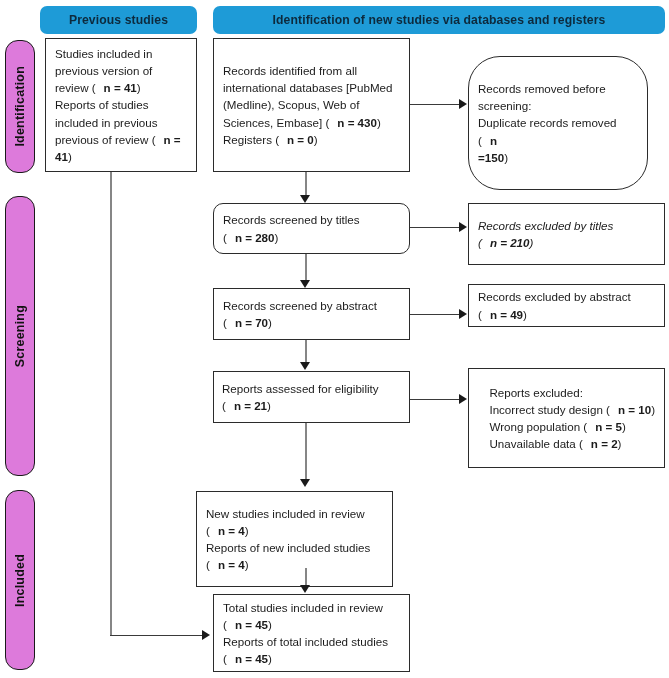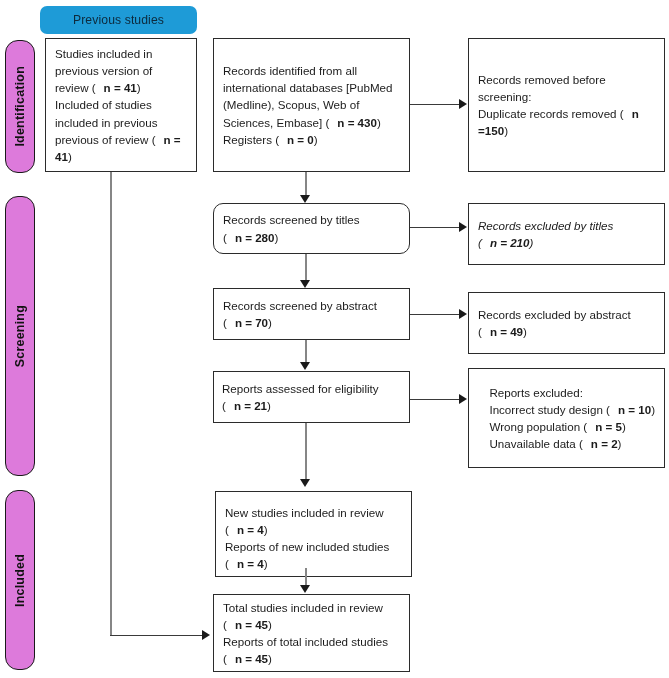--- a/index.html
+++ b/index.html
@@ -44,21 +44,21 @@
     position: absolute;
     background: #1e9bd7;
     border-radius: 7px;
     box-sizing: border-box;
     display: flex;
     align-items: center;
     justify-content: center;
   }
   .header-bar .header-label {
     font-size: 12.2px;
-    font-weight: normal;
+    font-weight: bold;
     color: #0d2a3d;
     text-align: center;
     letter-spacing: 0.1px;
   }
 
   
   .flow-box {
     position: absolute;
     background: #ffffff;
     border: 1.4px solid #2b2b2b;
@@ -103,46 +103,49 @@
 </style>
 </head>
 <body>
 
 <div id="canvas">
 
   <div class="header-bar" style="left:40px; top:6px; width:157px; height:28px;">
     <span class="header-label">Previous studies</span>
   </div>
 
+  <div class="header-bar" style="left:213px; top:6px; width:452px; height:28px;">
+    <span class="header-label">Identification of new studies via databases and registers</span>
+  </div>
 
   <div class="phase-bar" style="left:5px; top:40px; width:30px; height:133px;">
     <span class="phase-label">Identification</span>
   </div>
 
   <div class="phase-bar" style="left:5px; top:196px; width:30px; height:280px;">
     <span class="phase-label">Screening</span>
   </div>
 
   <div class="phase-bar" style="left:5px; top:490px; width:30px; height:180px;">
     <span class="phase-label">Included</span>
   </div>
 
   <div class="flow-box" style="left:45px; top:38px; width:152px; height:134px;">
-    <div class="box-text"><span>Studies included in</span><br><span>previous version of</span><br><span>review (</span><b>n = 41</b>)<br><span>Included of studies</span><br><span>included in previous</span><br><span>previous of review (</span><b>n = 41</b>)</div>
+    <div class="box-text"><span>Studies included in</span><br><span>previous version of</span><br><span>review (</span><b>n = 41</b>)<br><span>Reports of studies</span><br><span>included in previous</span><br><span>previous of review (</span><b>n = 41</b>)</div>
   </div>
 
   <div class="flow-box" style="left:213px; top:38px; width:197px; height:134px;">
     <div class="box-text"><span>Records identified from all
 international databases [PubMed
 (Medline), Scopus, Web of
 Sciences, Embase] (</span><b>n = 430</b><span>)
 Registers (</span><b>n = 0</b><span>)</span></div>
   </div>
 
-  <div class="flow-box" style="left:468px; top:38px; width:197px; height:134px;">
+  <div class="flow-box" style="left:468px; top:56px; width:180px; height:134px;border-radius:32px;">
     <div class="box-text"><span>Records removed before
 screening:
 Duplicate records removed (</span><b>n
 =150</b><span>)</span></div>
   </div>
 
   <div class="hline" style="left:410px; top:104px; width:50px;"></div>
   <div class="arrow-right" style="left:459px; top:99px;"></div>
 
   <div class="vline" style="left:305px; top:172px; height:24px;"></div>
@@ -162,21 +165,21 @@
   <div class="arrow-right" style="left:459px; top:222px;"></div>
 
   <div class="vline" style="left:305px; top:254px; height:28px;"></div>
   <div class="arrow-down" style="left:300px; top:280px;"></div>
 
   <div class="flow-box" style="left:213px; top:288px; width:197px; height:52px;">
     <div class="box-text"><span>Records screened by abstract
 (</span><b>n = 70</b><span>)</span></div>
   </div>
 
-  <div class="flow-box" style="left:468px; top:292px; width:197px; height:62px;">
+  <div class="flow-box" style="left:468px; top:284px; width:197px; height:43px;">
     <div class="box-text"><span>Records excluded by abstract
 (</span><b>n = 49</b><span>)</span></div>
   </div>
 
   <div class="hline" style="left:410px; top:314px; width:50px;"></div>
   <div class="arrow-right" style="left:459px; top:309px;"></div>
 
   <div class="vline" style="left:305px; top:340px; height:26px;"></div>
   <div class="arrow-down" style="left:300px; top:362px;"></div>
 
@@ -191,21 +194,21 @@
 Wrong population (</span><b>n = 5</b><span>)
 Unavailable data (</span><b>n = 2</b><span>)</span></div>
   </div>
 
   <div class="hline" style="left:410px; top:399px; width:50px;"></div>
   <div class="arrow-right" style="left:459px; top:394px;"></div>
 
   <div class="vline" style="left:305px; top:423px; height:57px;"></div>
   <div class="arrow-down" style="left:300px; top:479px;"></div>
 
-  <div class="flow-box" style="left:215px; top:491px; width:197px; height:86px;align-items:flex-end;">
+  <div class="flow-box" style="left:196px; top:491px; width:197px; height:96px;">
     <div class="box-text"><span>New studies included in review
 (</span><b>n = 4</b><span>)
 Reports of new included studies
 (</span><b>n = 4</b><span>)</span></div>
   </div>
 
   <div class="vline" style="left:305px; top:568px; height:19px;"></div>
   <div class="arrow-down" style="left:300px; top:585px;"></div>
 
   <div class="flow-box" style="left:213px; top:594px; width:197px; height:78px;">

